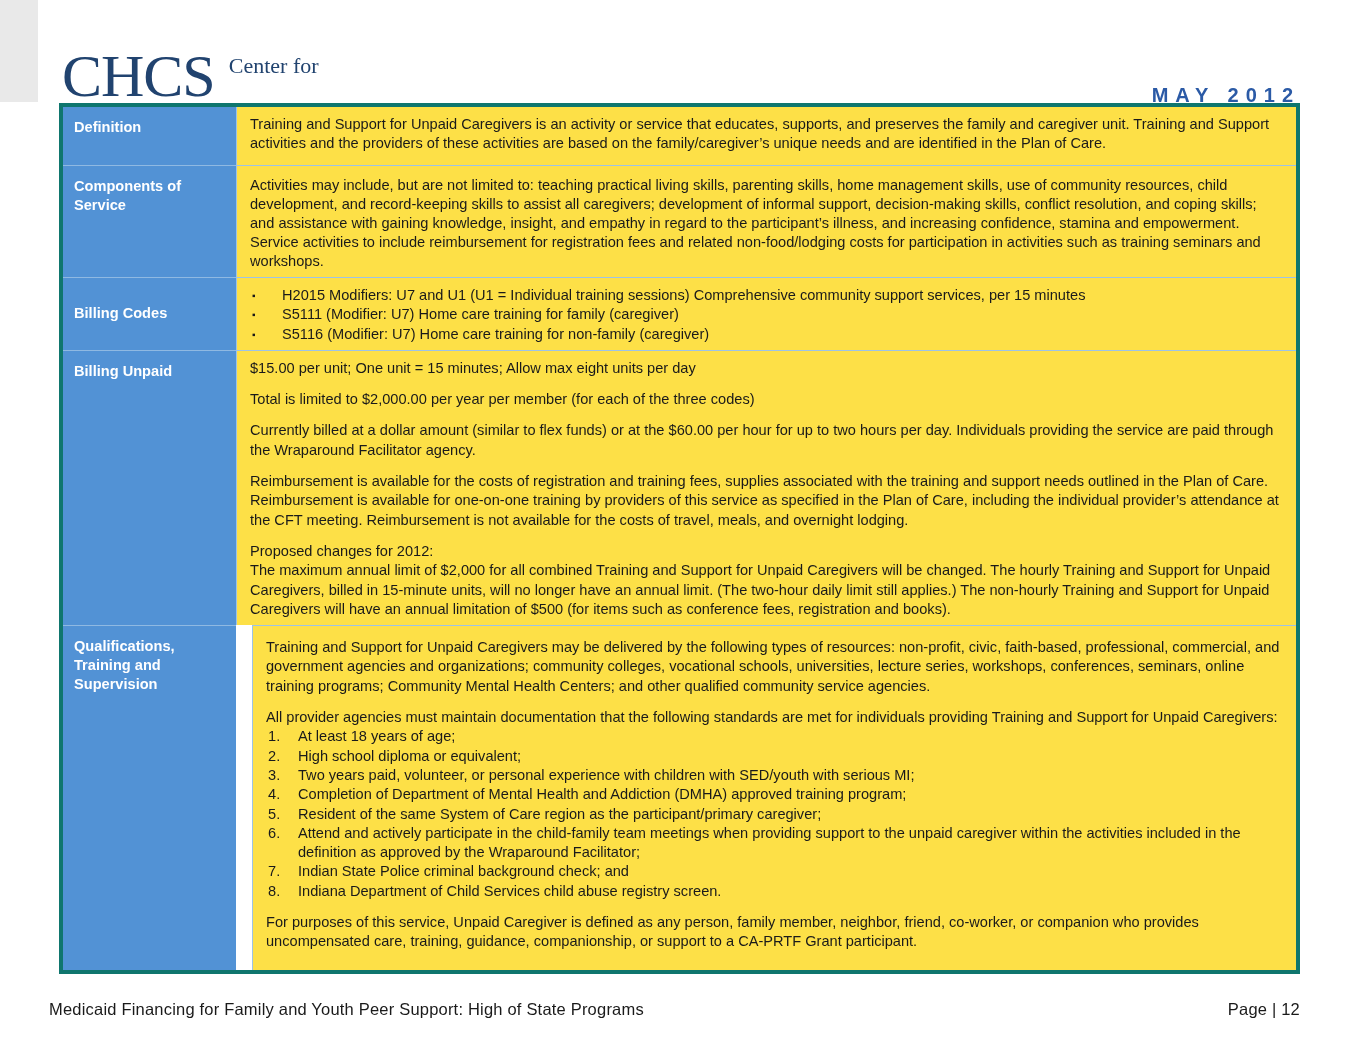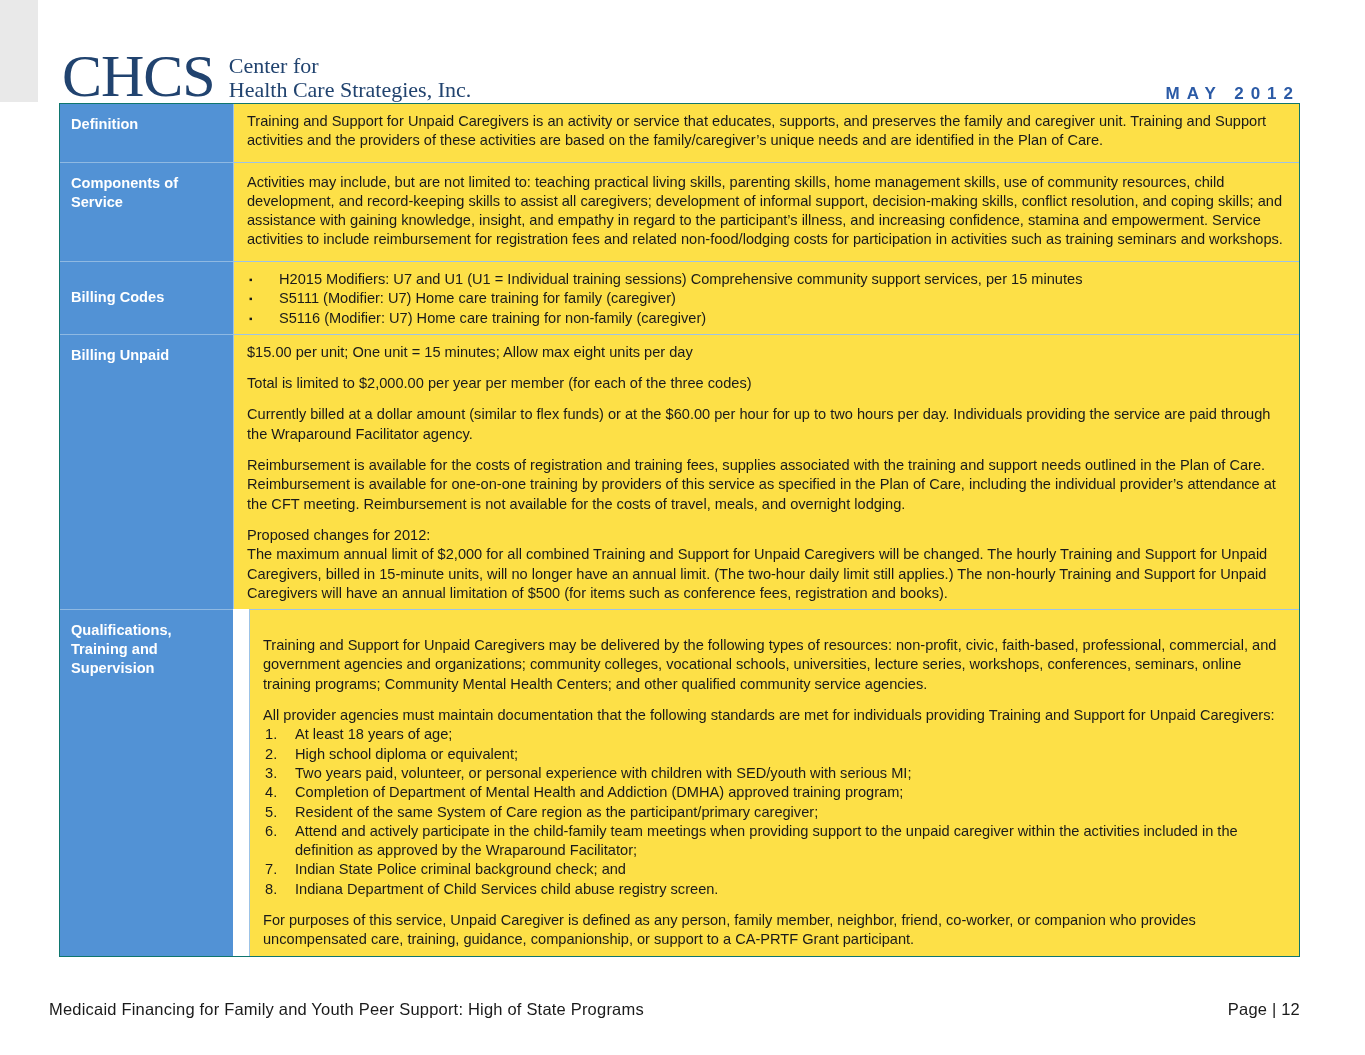--- a/index.html
+++ b/index.html
@@ -16,27 +16,27 @@
   .logo-acronym {
     font-family:"Liberation Serif", serif; font-size:60px; line-height:56px;
     color:#21436F; letter-spacing:-1px;
   }
   .logo-name {
     font-family:"Liberation Serif", serif; font-size:22px; line-height:23.5px;
     color:#21436F; padding-top:6px; display:block;
   }
   .doc-date {
     position:absolute; right:0; top:36px;
-    font-size:17px; font-weight:bold; letter-spacing:7px; color:#2B5AA6;
+    font-size:20px; font-weight:bold; letter-spacing:7px; color:#2B5AA6;
   }
 
   
   .tbl {
     position:absolute; left:59px; top:103px; width:1241px;
-    border:1px solid #0f766e; background:#fff;
+    border:4px solid #0f766e; background:#fff;
   }
   .row { display:flex; }
   .row + .row .cell-content { border-top:1px solid #9DC3E6; }
   .cell-label {
     width:173px; flex:0 0 173px; background:#5292D5; color:#ffffff;
     font-weight:bold; font-size:14.6px; line-height:19px;
     padding:11px 8px 0 11px;
   }
   .row + .row .cell-label { border-top:1px solid #8FB9E2; }
   .cell-label.v-center { display:flex; align-items:center; padding-top:0; }
@@ -47,21 +47,21 @@
   .cell-content p { margin:0 0 12px 0; }
   .cell-content p:last-child { margin-bottom:0; }
   .cell-content p.no-gap { margin-bottom:0; }
 
   .r-definition   { min-height:58px; }
   .r-components   { min-height:99px; }
   .r-components .cell-content { line-height:19px; padding-top:10px; }
   .r-billingcodes { min-height:72px; }
   .r-billingamts  { min-height:268px; }
   .r-quals        { min-height:345px;gap:16px; }
-  .r-quals .cell-content { padding-top:26px; }
+  .r-quals .cell-content { padding-top:12px; }
 
   ul.square, ol.numbered { list-style:none; }
   ul.square li, ol.numbered li { position:relative; padding-left:32px; }
   .bullet-glyph { position:absolute; left:2px; top:0; font-size:10px; }
   ol.numbered { counter-reset:n; }
   ol.numbered li { counter-increment:n; }
   ol.numbered li::before { content:counter(n) "."; position:absolute; left:2px; top:0; }
 
   
   .footer {
@@ -75,21 +75,20 @@
 
 <div class="page">
 
   <div class="corner-shade"></div>
 
   <div class="header">
     <div class="logo">
       <span class="logo-acronym">CHCS</span>
       <span class="logo-name">
         <span>Center for</span><br>
-        <span>Health Care Strategies, Inc.</span>
       </span>
     </div>
     <div class="doc-date">MAY 2012</div>
   </div>
 
   <div class="tbl">
 
     <div class="row r-definition">
       <div class="cell-label">Definition</div>
       <div class="cell-content">

